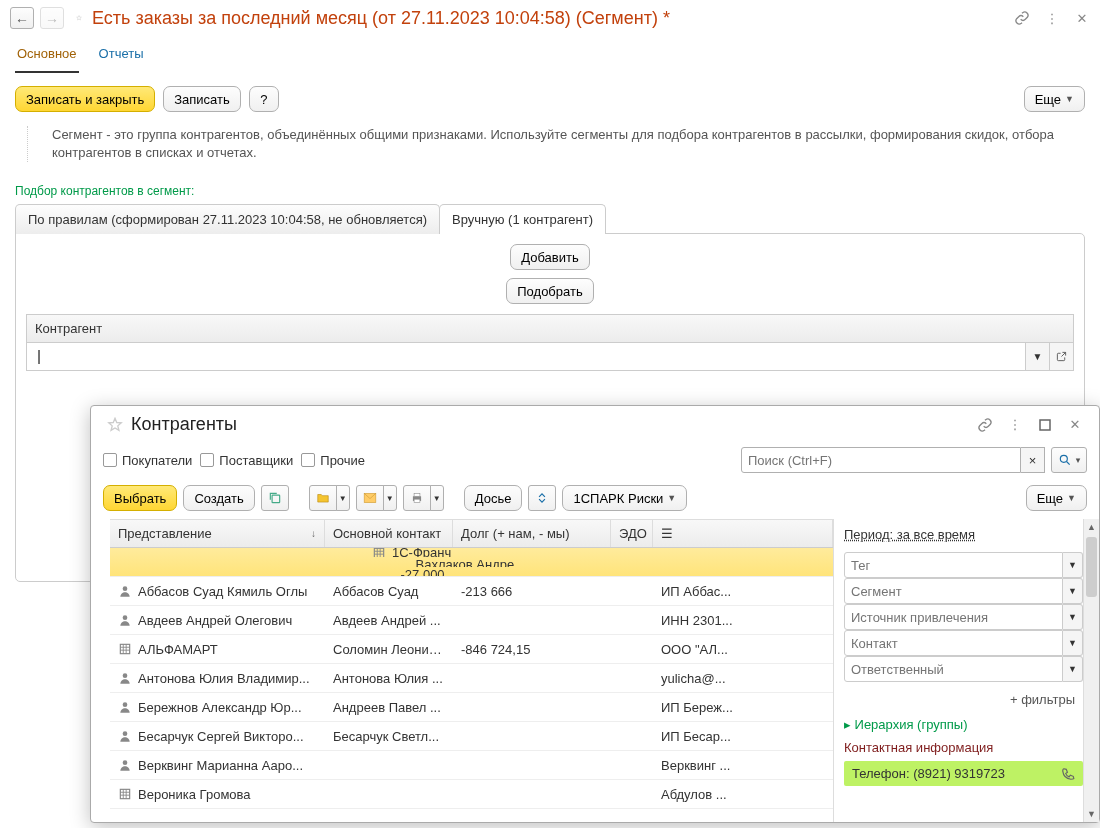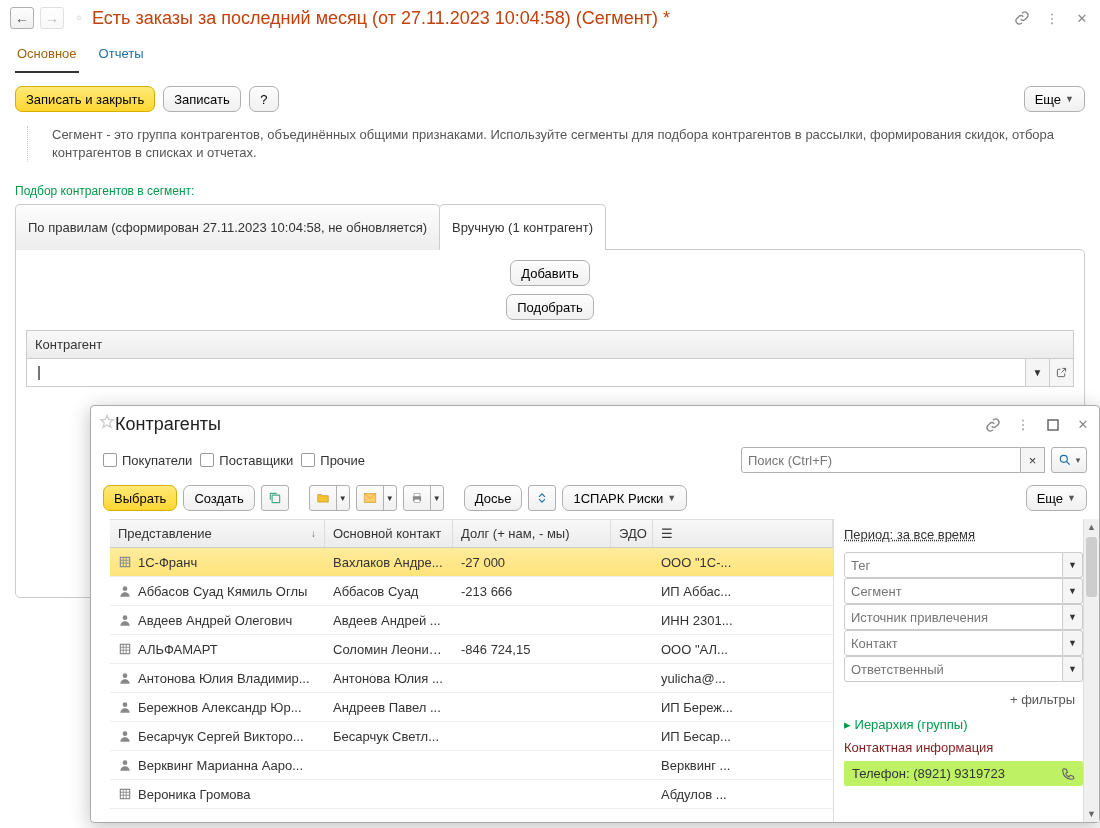--- a/index.html
+++ b/index.html
@@ -26,35 +26,35 @@
 .form-row { display: flex; padding: 2px 15px 8px; gap: 8px; }
 .form-left { width: 536px; }
 .label { padding-top: 4px; color: #333; }
 .input { border: 1px solid #b0b0b0; border-radius: 3px; padding: 4px 6px; font-size: 13px; flex: 1; height: 24px; }
 .textarea { border: 1px solid #b0b0b0; border-radius: 3px; padding: 4px 6px; font-size: 13px; width: 100%; height: 54px; resize: none; }
 .help-text { flex: 1; color: #555; line-height: 1.4; padding: 0 0 0 24px; border-left: 1px dotted #ccc; margin-left: 12px; font-size:13px; }
 
 .section-title { color: #009a49; font-size: 12px; padding: 14px 15px 6px; }
 
 .tabstrip { display: flex; padding: 0 15px; }
-.tab { border: 1px solid #ccc; border-bottom: none; padding: 15px 12px; background: #f5f5f5; cursor: pointer; border-radius: 5px 5px 0 0; font-size:13px; position:relative; }
+.tab { border: 1px solid #ccc; border-bottom: none; padding: 7px 12px; background: #f5f5f5; cursor: pointer; border-radius: 5px 5px 0 0; font-size:13px; position:relative; }
 .tab.active { background: #fff; z-index: 2; }
 .tab:not(.active) { background: linear-gradient(#fdfdfd,#ededed); }
 .tab + .tab { margin-left: -1px; }
 
 .tabpanel { margin: 0 15px 15px; border: 1px solid #ccc; padding: 10px; border-radius: 0 5px 5px 5px; margin-top:-1px; }
 .tabpanel .toolbar { padding: 0 0 10px; flex-direction: column; }
 .grid-head { background: linear-gradient(#f8f8f8,#ececec); border: 1px solid #ccc; padding: 6px 8px; font-size:13px; }
 .grid-row { display:flex; border:1px solid #ccc; border-top:none; }
 .grid-input { flex:1; padding:6px 8px; border:none; outline:none; font-family:monospace; }
 .grid-btn { width:24px; border-left:1px solid #ccc; display:flex; align-items:center; justify-content:center; cursor:pointer; background:#f5f5f5; font-size:10px; }
 
 
 .popup { position: absolute; top: 405px; left: 90px; width: 1010px; height: 418px; background: #fff; border: 1px solid #aaa; box-shadow: 0 4px 20px rgba(0,0,0,0.25); border-radius: 4px; display:flex; flex-direction:column; }
-.popup-title { display:flex; padding: 8px 8px; }
+.popup-title { display:flex; align-items:center; padding: 8px 16px; gap:8px; }
 .popup-title-text { font-size: 18px; color:#222; }
 .popup-filters { display:flex; align-items:center; padding: 4px 12px 8px; gap: 8px; }
 .chk { display:flex; align-items:center; gap:5px; cursor:pointer; }
 .chk-box { width:14px; height:14px; border:1px solid #999; border-radius:2px; }
 .search-wrap { margin-left:auto; display:flex; }
 .search-input { border:1px solid #b0b0b0; border-radius:3px 0 0 3px; padding:4px 6px; width:280px; height:26px; font-size:13px; }
 .search-clear { border:1px solid #b0b0b0; border-left:none; width:24px; display:flex; align-items:center; justify-content:center; background:#f5f5f5; cursor:pointer; }
 .search-btn { border:1px solid #b0b0b0; border-radius:3px; background:linear-gradient(#fdfdfd,#f0f0f0); width:36px; height:26px; margin-left:6px; display:flex; align-items:center; justify-content:center; cursor:pointer; }
 .popup-toolbar { display:flex; gap:6px; padding: 4px 12px 8px; align-items:center; }
 .icon-btn { width:28px; height:26px; border:1px solid #b0b0b0; border-radius:3px; background:linear-gradient(#fdfdfd,#f0f0f0); display:flex; align-items:center; justify-content:center; cursor:pointer; }
@@ -69,21 +69,21 @@
 .thead { display:flex; background:linear-gradient(#f8f8f8,#ececec); border-bottom:1px solid #ccc; }
 .th { padding:6px 8px; border-right:1px solid #ddd; font-size:13px; position:relative; }
 .th-rep { width:215px; display:flex; align-items:center; }
 .th-cont { width:128px; }
 .th-debt { width:158px; }
 .th-edo { width:42px; }
 .th-last { flex:1; }
 .sort-icon { margin-left:auto; font-size:10px; color:#666; }
 
 .tr { display:flex; border-bottom:1px solid #eee; align-items:center; height:29px; }
-.tr.sel { background: linear-gradient(#ffeb9c,#ffe47a); }
+.tr.sel { background: linear-gradient(#ffeb9c,#ffe47a); flex-direction: column; }
 .td { padding:0 8px; overflow:hidden; white-space:nowrap; text-overflow:ellipsis; font-size:13px; }
 .td-rep { width:215px; display:flex; align-items:center; gap:6px; }
 .td-cont { width:128px; }
 .td-debt { width:158px; }
 .td-edo { width:42px; }
 .td-last { flex:1; }
 .row-icon { width:14px; height:14px; flex-shrink:0; }
 
 .side-panel { width:250px; border-left:1px solid #ddd; padding:8px 0 8px 10px; display:flex; flex-direction:column; gap:6px; overflow:hidden; }
 .period-link { color:#333; text-decoration:underline dotted; cursor:pointer; padding-bottom:4px; font-size:13px; }

